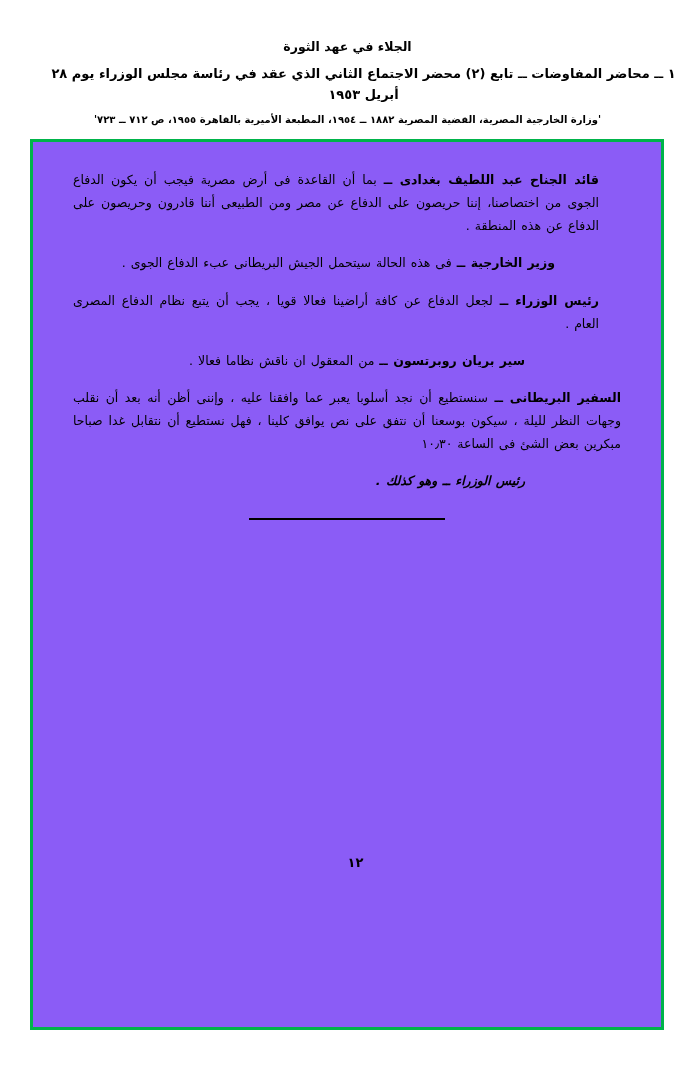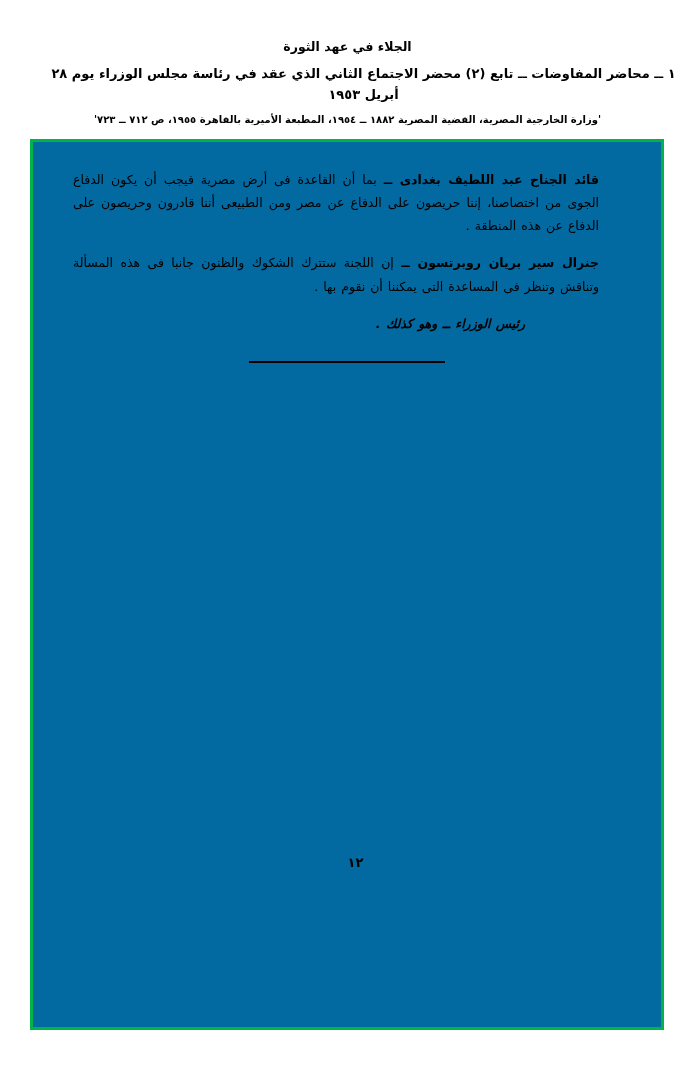--- a/index.html
+++ b/index.html
@@ -47,21 +47,21 @@
     padding: 0 20px;
   }
   .frame {
     position: absolute;
     top: 139px;
     left: 30px;
     width: 634px;
     height: 891px;
     border: 3px solid #00b44a;
     box-sizing: border-box;
-    background: #0369a1;
+    background: #8b5cf6;
   }
   .frame-inner {
     padding: 26px 40px 0 40px;
     box-sizing: border-box;
     height: 100%;
   }
   .para {
     font-size: 12.5px;
     line-height: 1.85;
     text-align: justify;
@@ -121,29 +121,41 @@
   </div>
 
   <div class="frame">
     <div class="frame-inner">
 
       <p class="para indent">
         <span class="speaker">قائد الجناح عبد اللطيف بغدادى ــ</span>
         <span>بما أن القاعدة فى أرض مصرية فيجب أن يكون الدفاع الجوى من اختصاصنا، إننا حريصون على الدفاع عن مصر ومن الطبيعى أننا قادرون وحريصون على الدفاع عن هذه المنطقة .</span>
       </p>
 
-      <p class="para indent">
-        <span class="speaker">جنرال سير بريان روبرتسون ــ</span>
-        <span>إن اللجنة ستترك الشكوك والظنون جانبا فى هذه المسألة وتناقش وتنظر فى المساعدة التى يمكننا أن نقوم بها .</span>
+
+      <p class="para center-ish">
+        <span class="speaker">وزير الخارجية ــ</span>
+        <span>فى هذه الحالة سيتحمل الجيش البريطانى عبء الدفاع الجوى .</span>
       </p>
 
 
+      <p class="para indent">
+        <span class="speaker">رئيس الوزراء ــ</span>
+        <span>لجعل الدفاع عن كافة أراضينا فعالا قويا ، يجب أن يتبع نظام الدفاع المصرى العام .</span>
+      </p>
 
+      <p class="para center-more">
+        <span class="speaker">سير بريان روبرتسون ــ</span>
+        <span>من المعقول ان ناقش نظاما فعالا .</span>
+      </p>
 
-
+      <p class="para">
+        <span class="speaker">السفير البريطانى ــ</span>
+        <span>سنستطيع أن نجد أسلوبا يعبر عما وافقنا عليه ، وإننى أظن أنه بعد أن نقلب وجهات النظر لليلة ، سيكون بوسعنا أن نتفق على نص يوافق كلينا ، فهل نستطيع أن نتقابل غدا صباحا مبكرين بعض الشئ فى الساعة ١٠٫٣٠</span>
+      </p>
 
       <p class="para last-line">رئيس الوزراء ــ وهو كذلك .</p>
 
       <div class="rule-wrap">
         <div class="rule"></div>
       </div>
 
     </div>
   </div>
 

